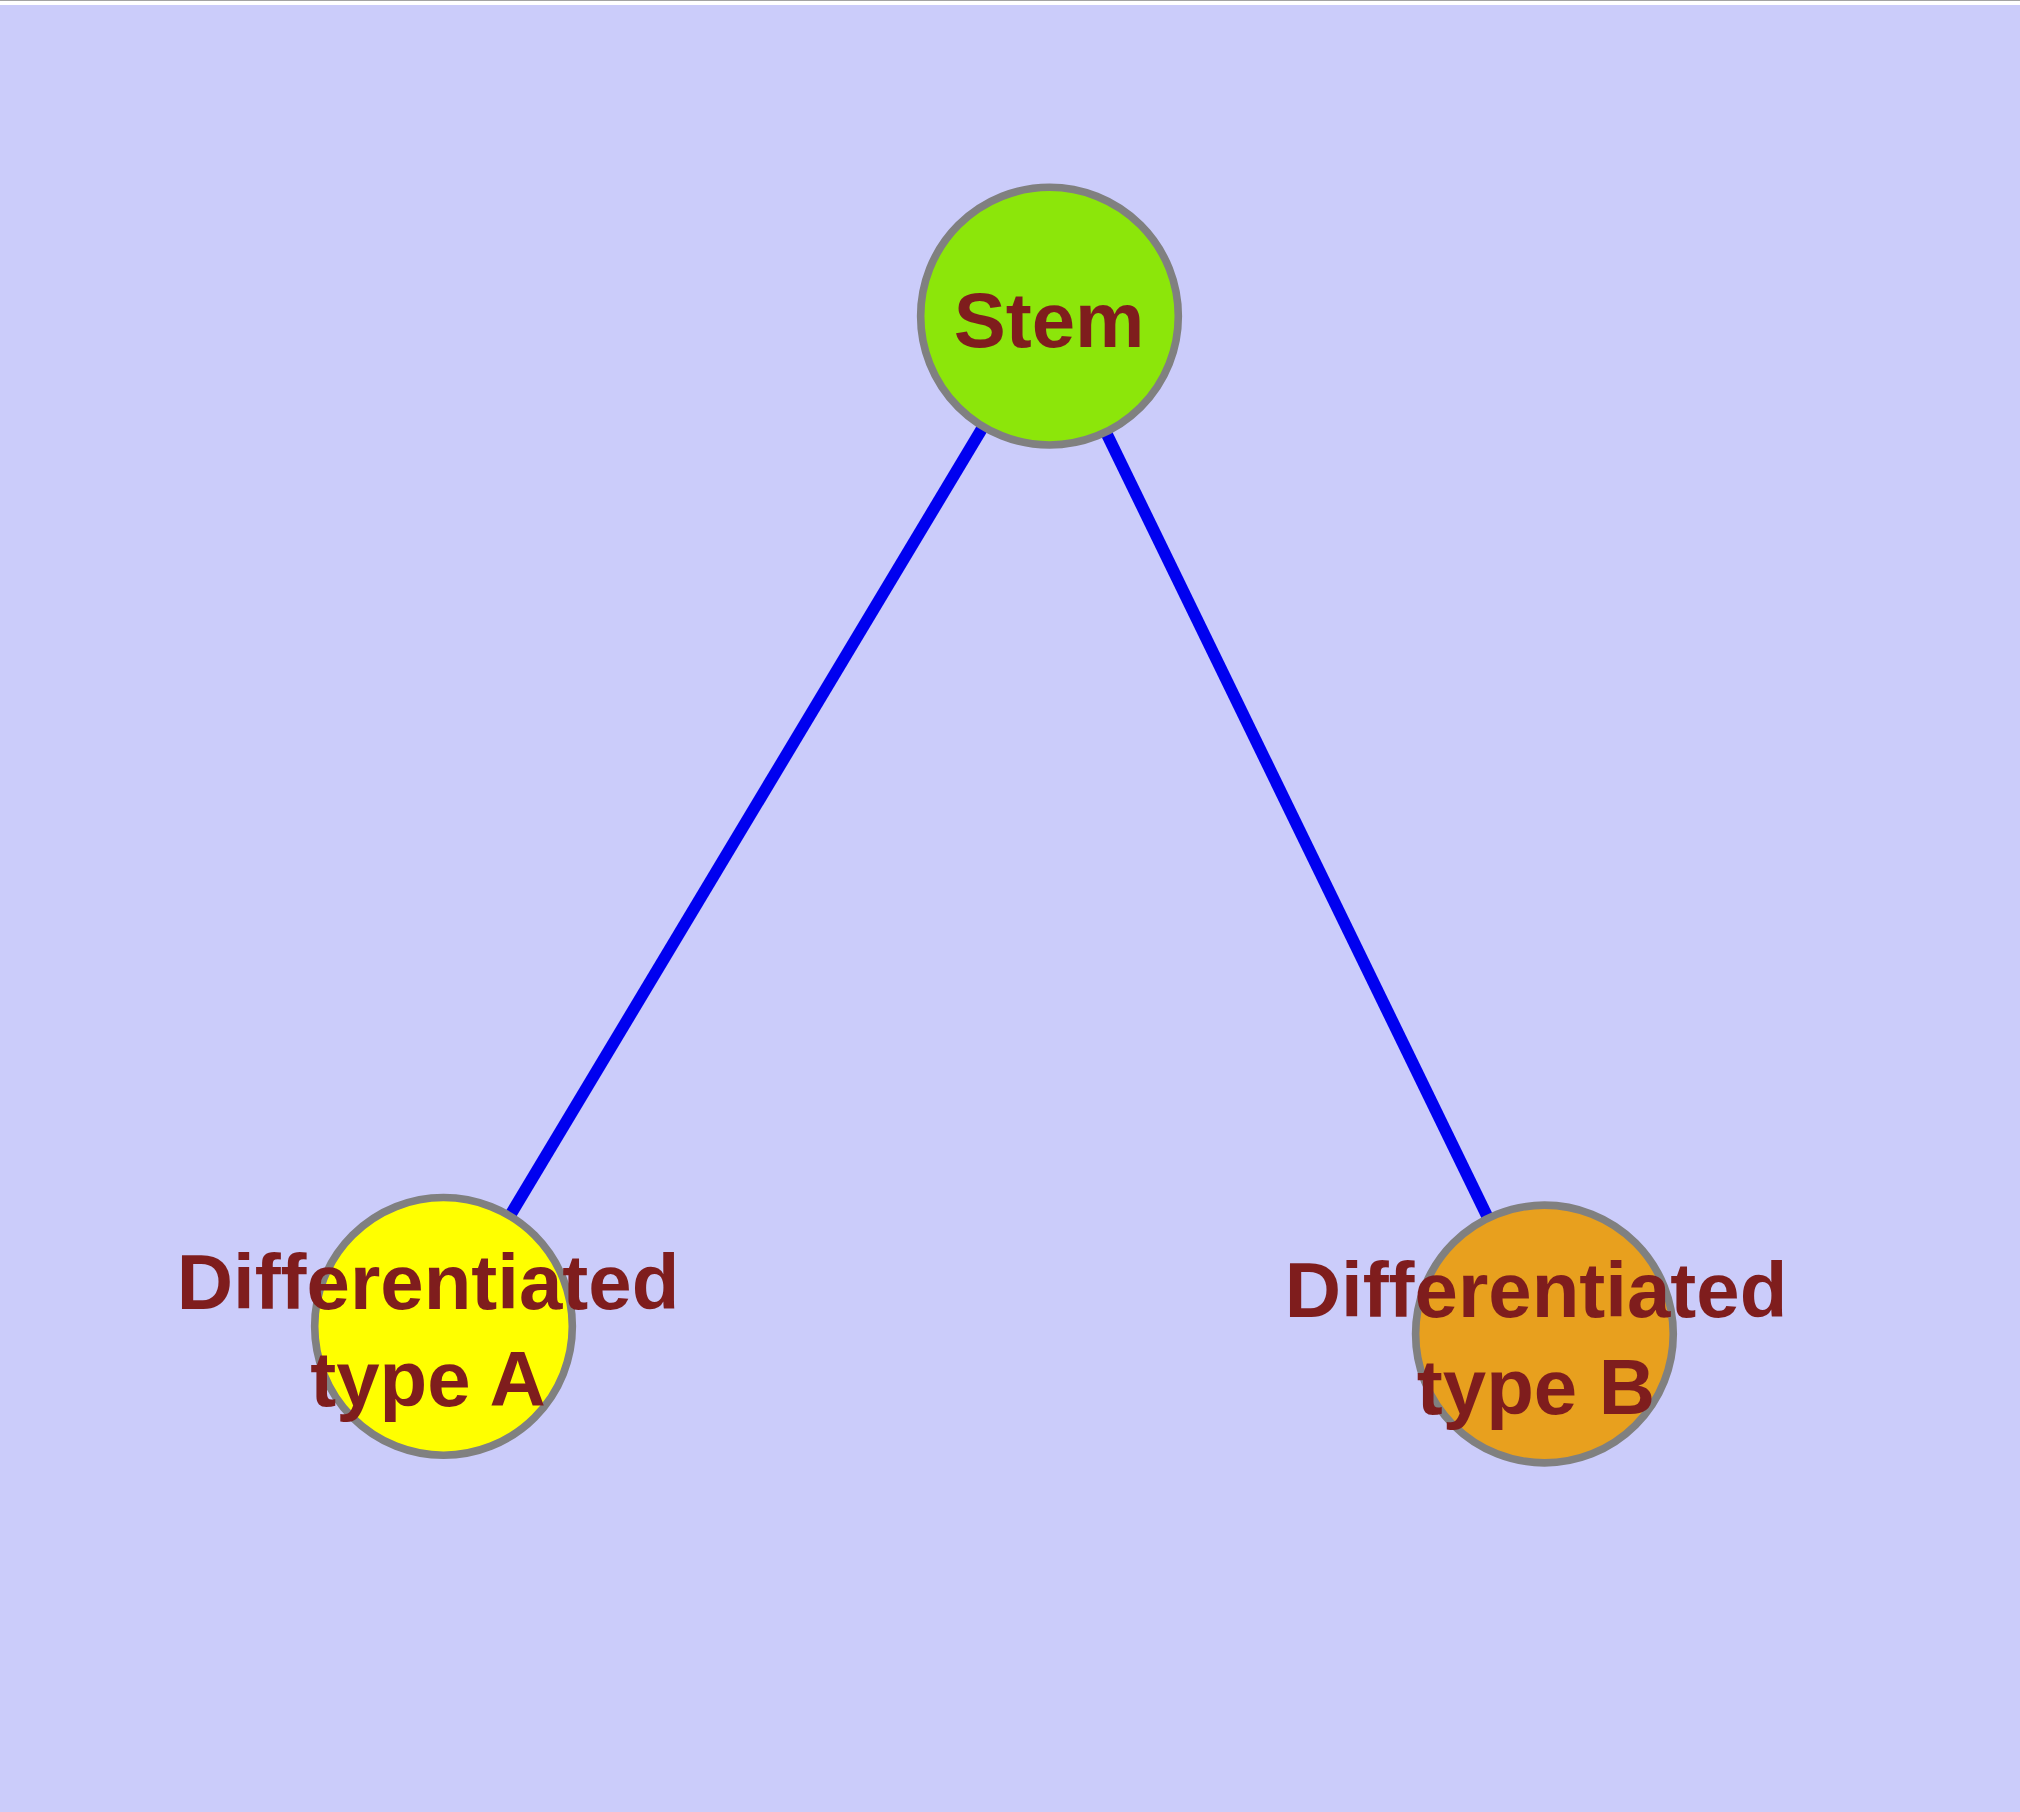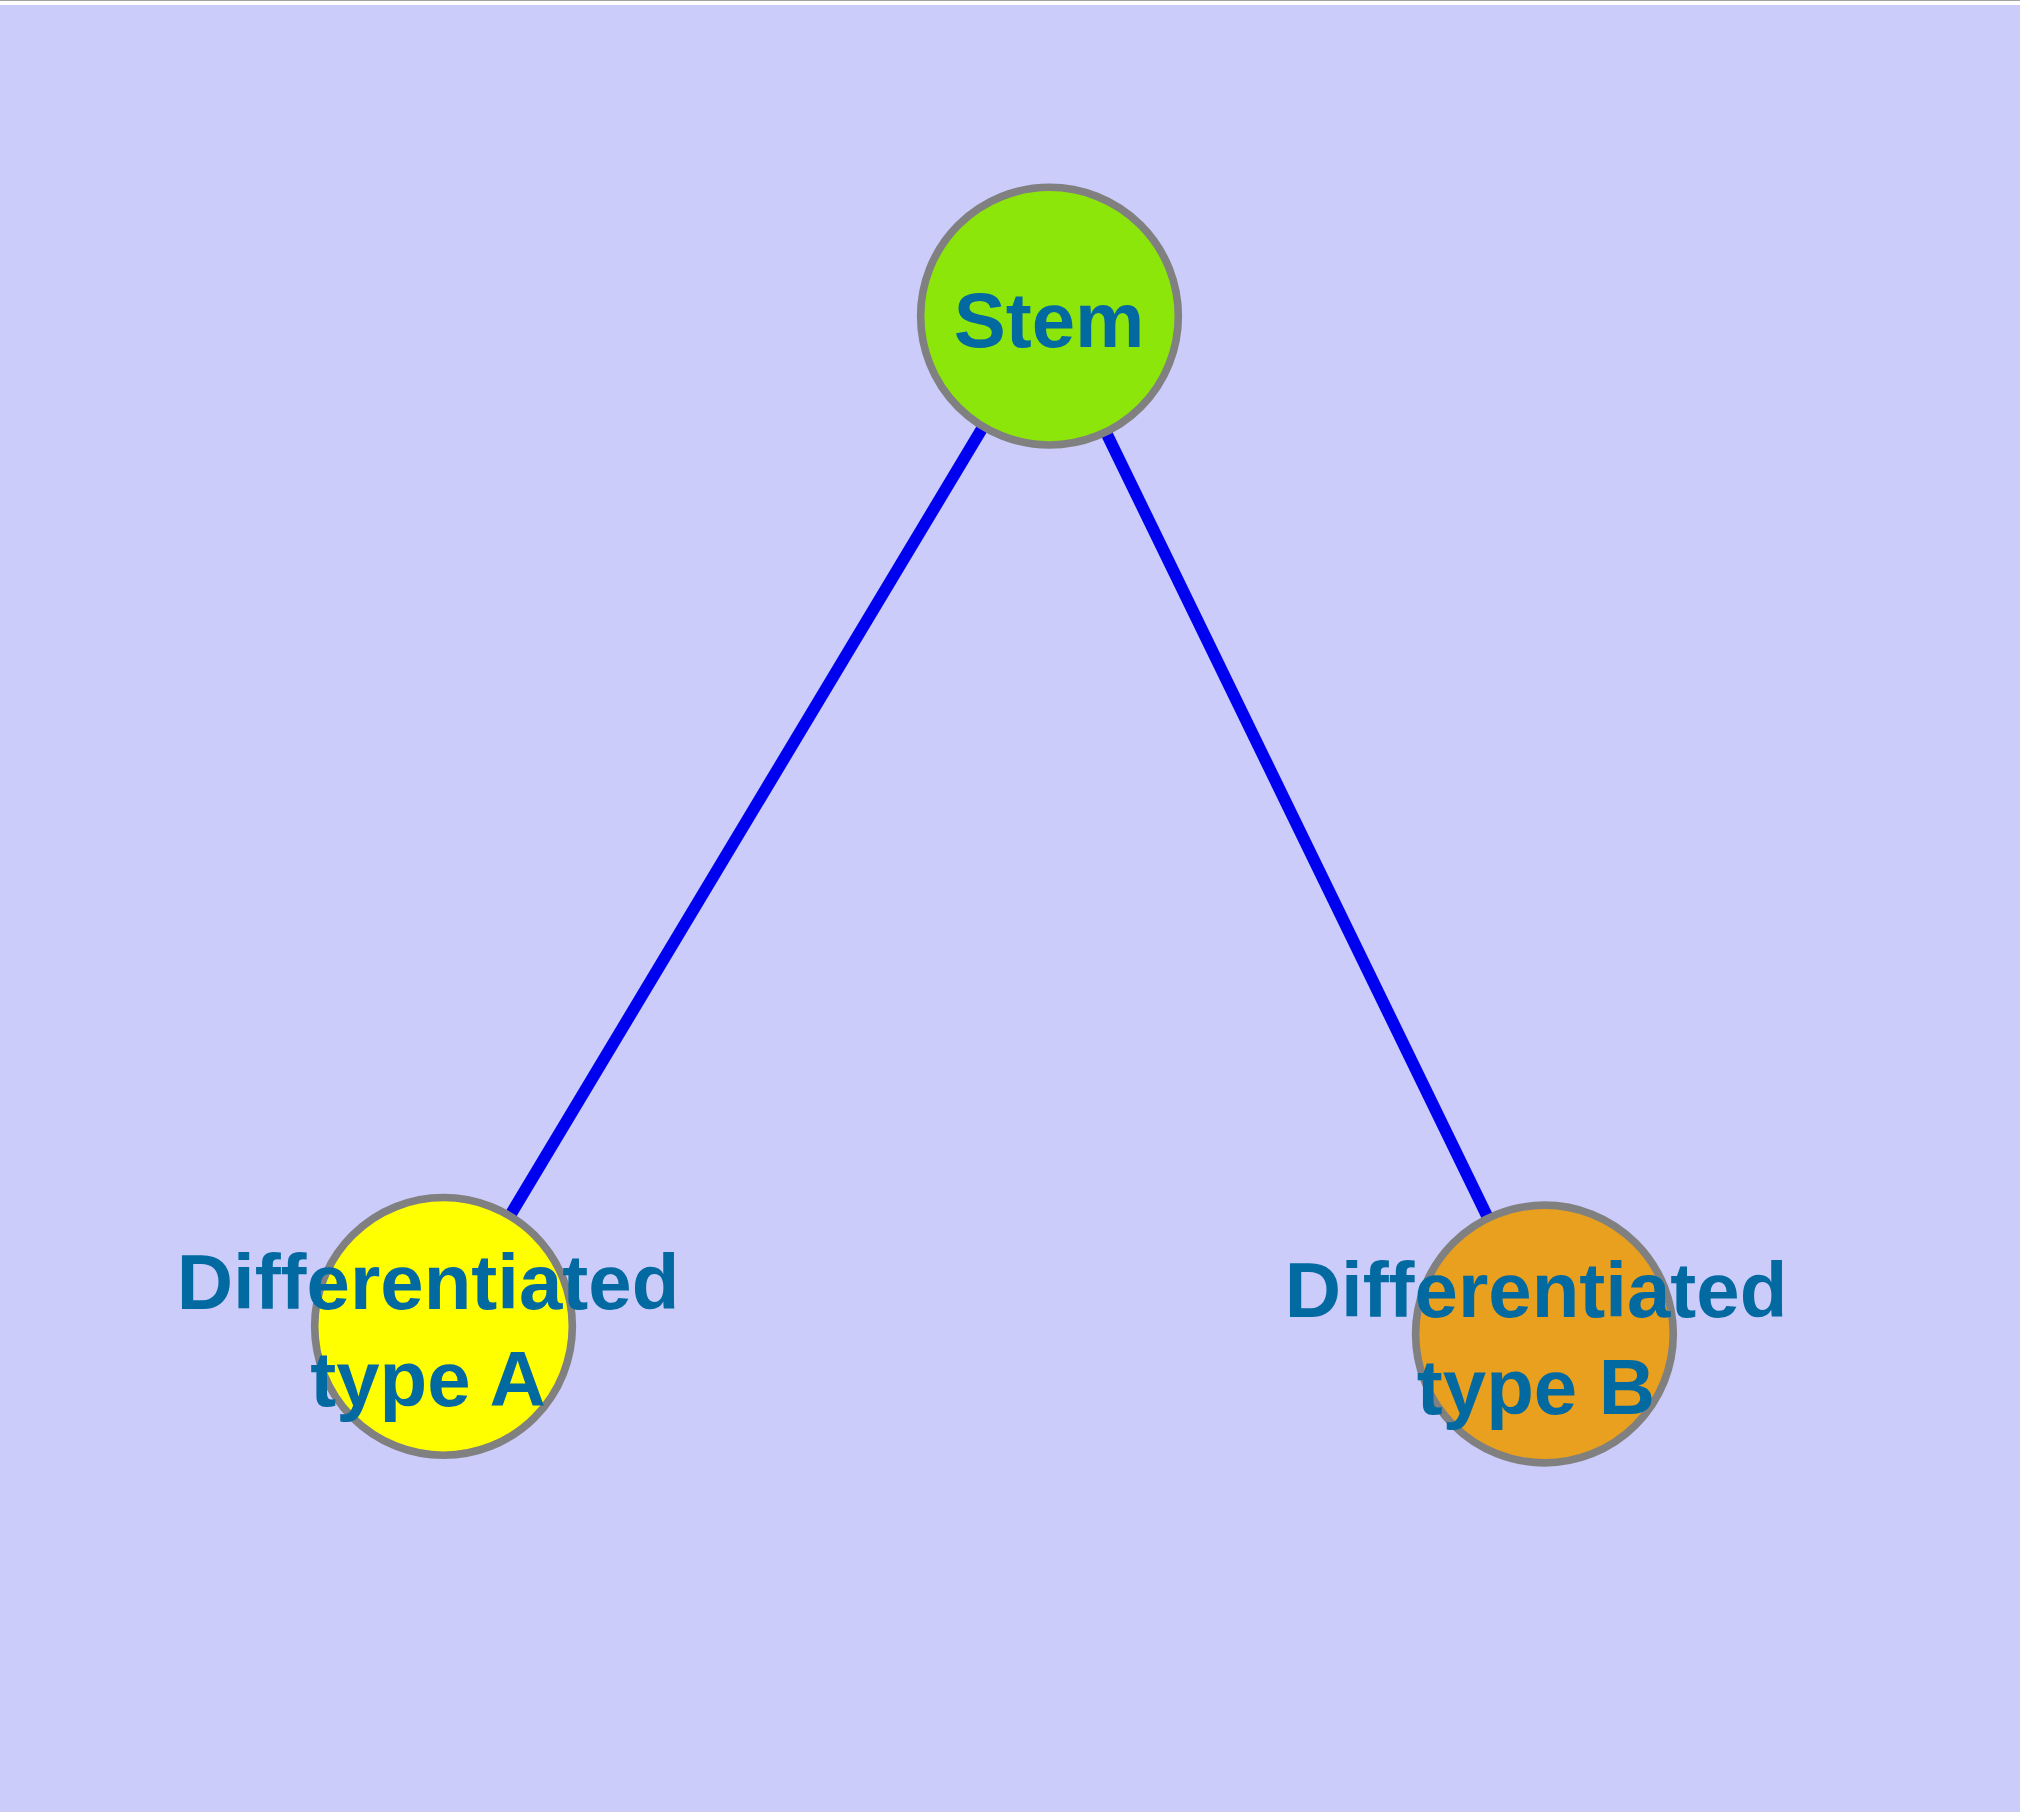--- a/index.html
+++ b/index.html
@@ -30,21 +30,21 @@
     stroke-width: 14px;
     stroke-linecap: butt;
     fill: none;
   }
   .node {
     stroke-width: 9px;
   }
   .node-label {
     position: absolute;
     transform: translate(-50%, -50%);
-    color: #0369a1;
+    color: #7f1d1d;
     font-weight: bold;
     font-size: 78px;
     line-height: 97px;
     text-align: center;
     white-space: pre-line;
     pointer-events: none;
   }
   #label-stem { left: 1049px; top: 320px; }
   #label-type-a { left: 428px;  top: 1331px; }
   #label-type-b { left: 1536px; top: 1339px; }

